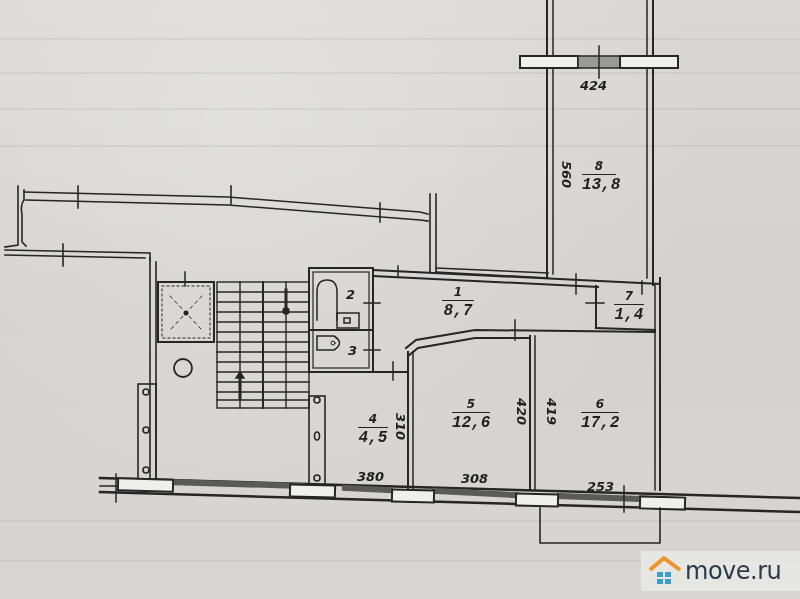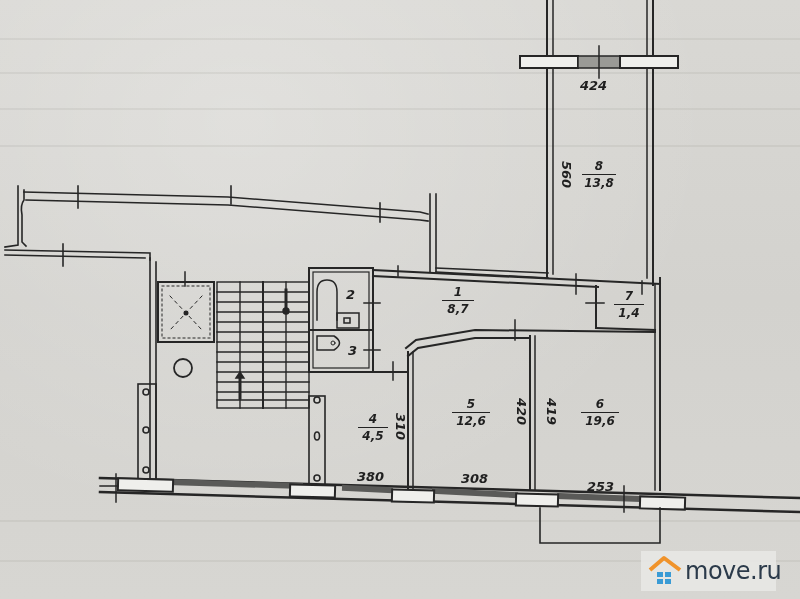--- a/index.html
+++ b/index.html
@@ -22,26 +22,26 @@
   svg.plan { position: absolute; left: 0; top: 0; }
   .lbl {
     position: absolute;
     font-family: "DejaVu Sans", sans-serif;
     font-style: italic; font-weight: bold;
     color: #1f1f1f;
     text-align: center;
     line-height: 1;
   }
   .room .num { display: block; font-size: 12px; padding-bottom: 2px; border-bottom: 1.5px solid #222; }
-  .room .area { display: block; font-size: 12px; padding-top: 2px; }
+  .room .area { display: block; font-size: 16px; padding-top: 2px; font-family: Liberation Mono, monospace; }
   .room-inline { font-size: 13px; }
   .dim { font-size: 13px; }
   .dim-v { transform: rotate(90deg); transform-origin: center center; }
   .brand {
-    position: absolute; left: 641px; top: 551px; height: 40px; width: 135px;
+    position: absolute; left: 641px; top: 551px; height: 40px; width: 159px;
     display: flex; align-items: center;
     background: rgba(233,233,230,0.85);
   }
   .brand .logo { width: 36px; height: 34px; margin-left: 6px; position: relative; }
   .brand .text {
     font-family: "DejaVu Sans", sans-serif; font-size: 24px;
     color: #2b3a4a; margin-left: 2px; letter-spacing: -0.5px;
   }
 </style>
 </head>
@@ -218,21 +218,21 @@
 <div class="lbl room" style="left:358px;top:413px;width:30px">
   <span class="num">4</span>
   <span class="area">4,5</span>
 </div>
 <div class="lbl room" style="left:452px;top:398px;width:38px">
   <span class="num">5</span>
   <span class="area">12,6</span>
 </div>
 <div class="lbl room" style="left:581px;top:398px;width:38px">
   <span class="num">6</span>
-  <span class="area">19,6</span>
+  <span class="area">17,2</span>
 </div>
 
 <div class="lbl dim" style="left:580px;top:79px">424</div>
 <div class="lbl dim dim-v" style="left:553px;top:168px">560</div>
 <div class="lbl dim dim-v" style="left:387px;top:420px">310</div>
 <div class="lbl dim dim-v" style="left:508px;top:405px">420</div>
 <div class="lbl dim dim-v" style="left:538px;top:405px">419</div>
 <div class="lbl dim" style="left:357px;top:470px">380</div>
 <div class="lbl dim" style="left:461px;top:472px">308</div>
 <div class="lbl dim" style="left:587px;top:480px">253</div>

